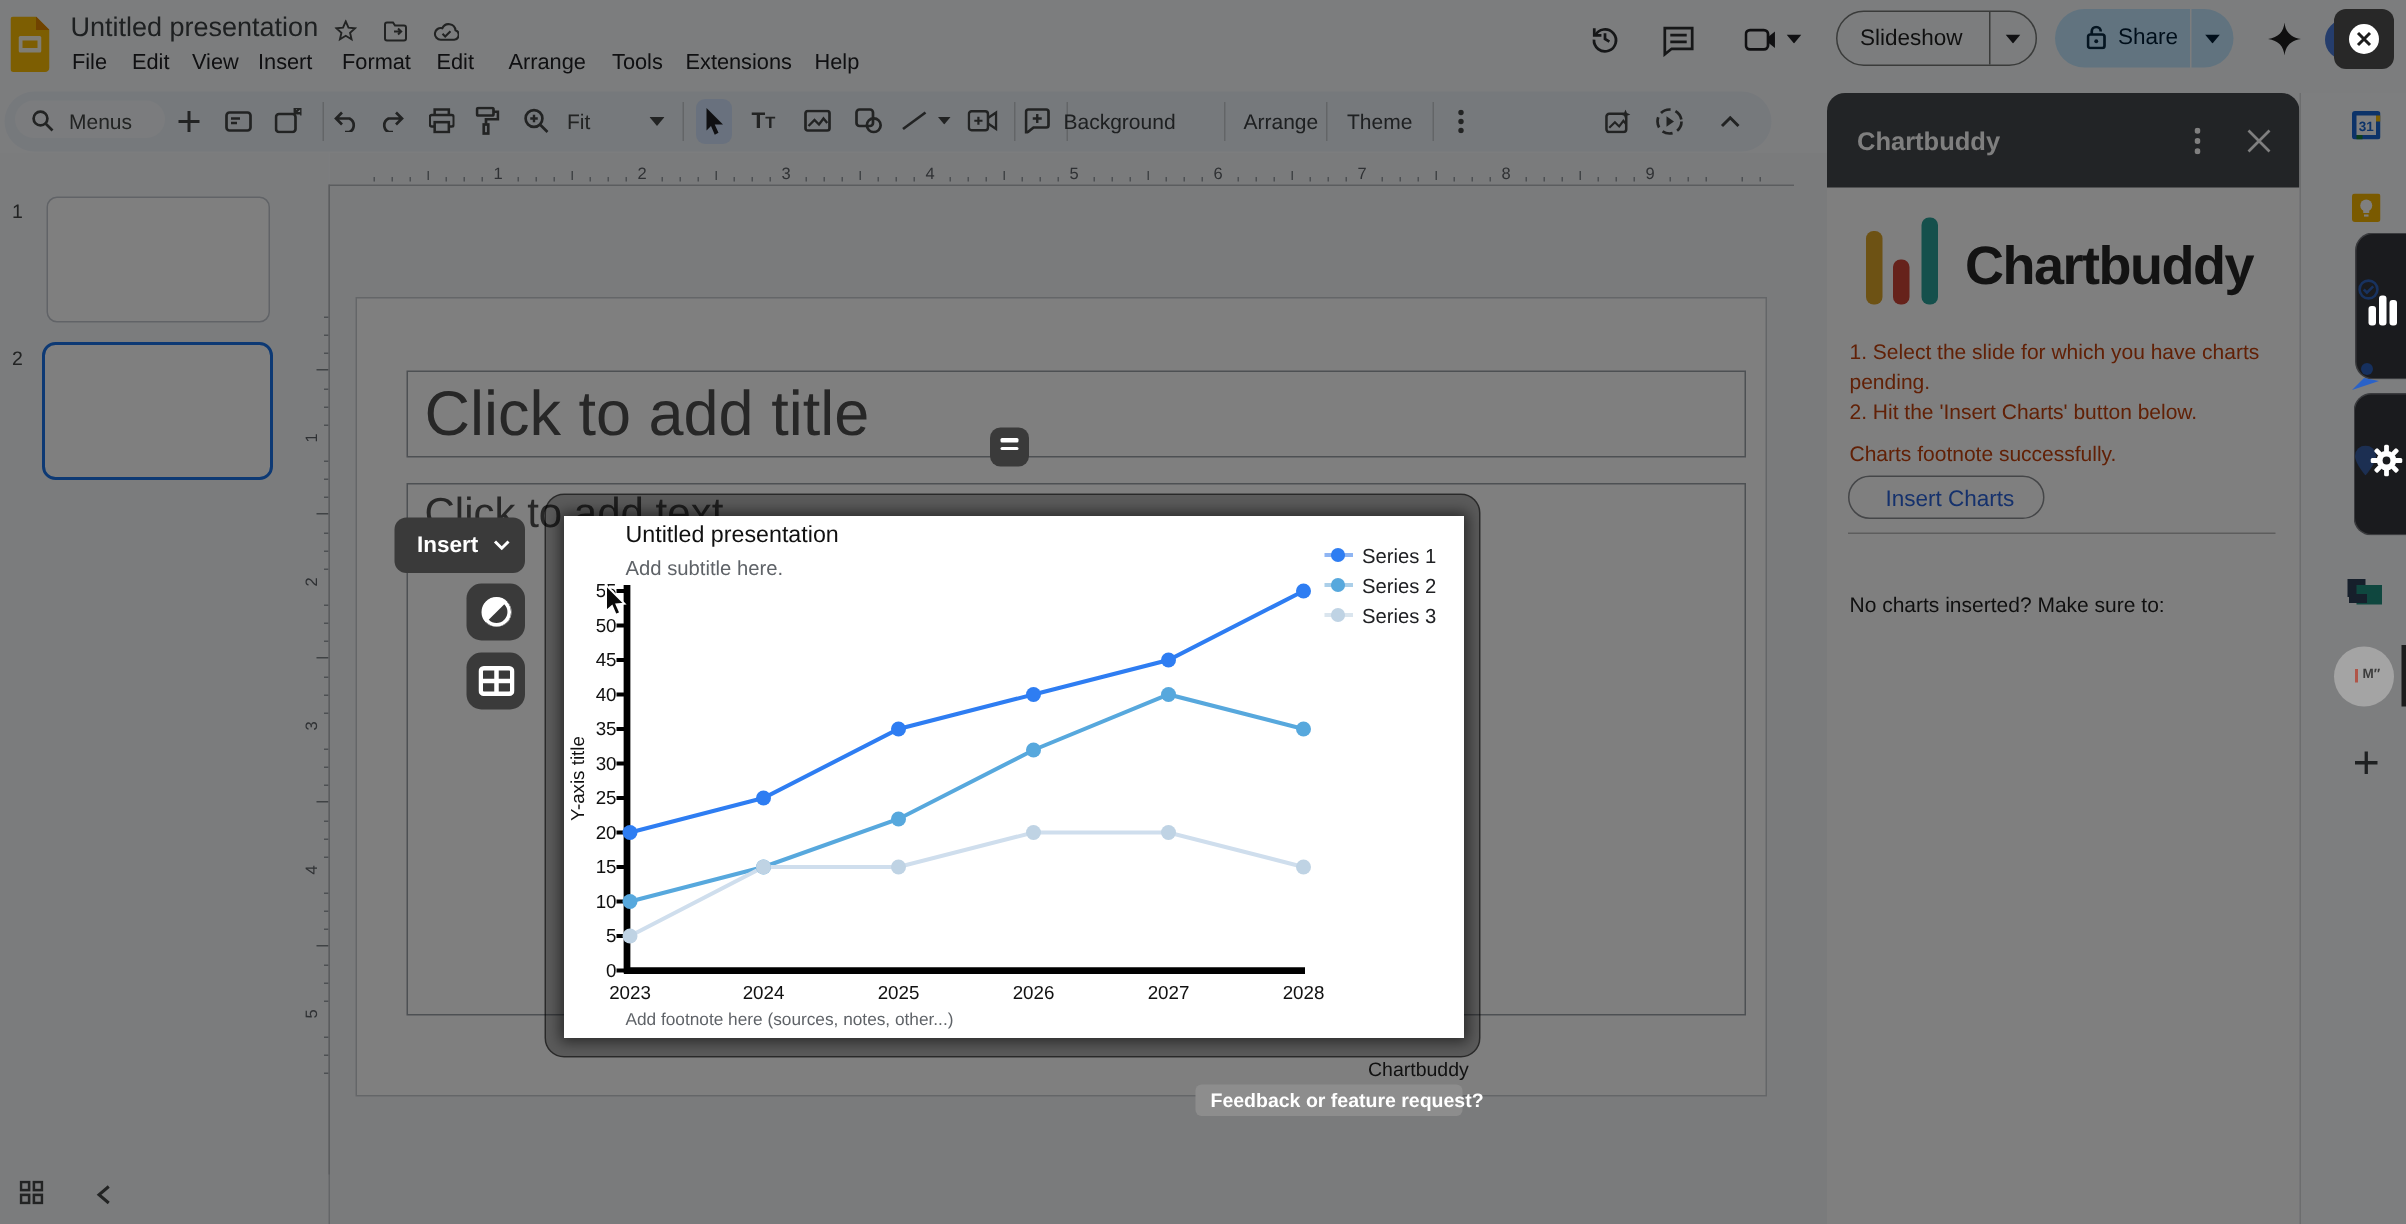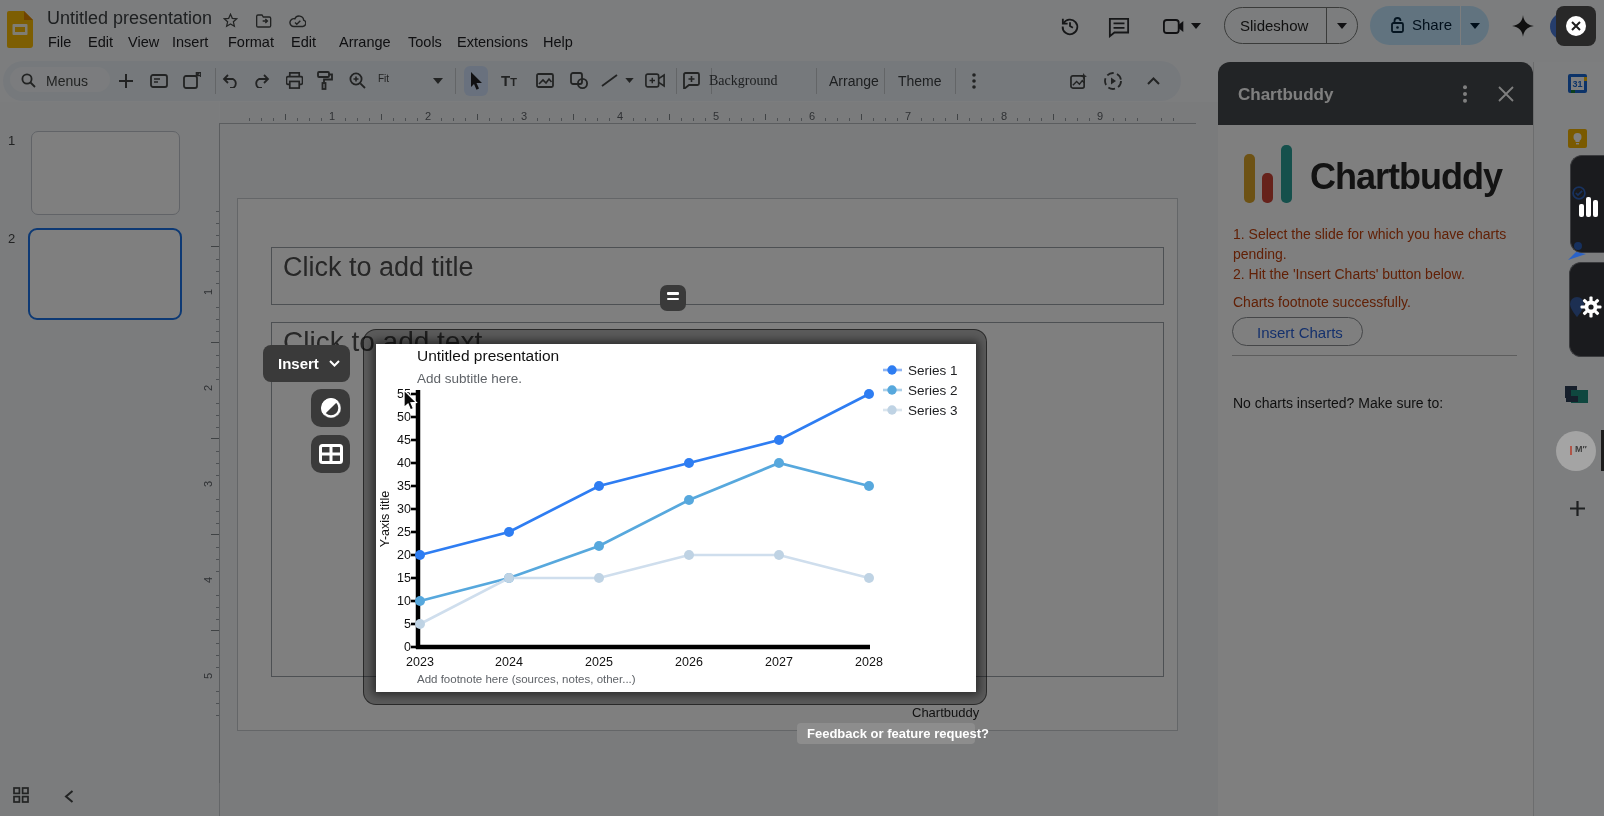--- a/index.html
+++ b/index.html
@@ -126,21 +126,21 @@
 <svg class="abs" style="left:317px;top:71px;" width="16" height="19" viewBox="0 0 16 19">
     <rect x="1" y="1" width="11" height="5" rx="1" fill="none" stroke="#444746" stroke-width="1.8"></rect>
     <path d="M12 3.5 h3 v5 h-8 v3" fill="none" stroke="#444746" stroke-width="1.8"></path>
     <rect x="5.5" y="12" width="3" height="6" fill="none" stroke="#444746" stroke-width="1.8"></rect>
   </svg>
 <svg class="abs" style="left:349px;top:72px;" width="17" height="17" viewBox="0 0 17 17">
     <circle cx="7" cy="7" r="5.6" fill="none" stroke="#444746" stroke-width="1.8"></circle>
     <path d="M11.3 11.3 L16 16" stroke="#444746" stroke-width="1.8"></path>
     <path d="M4.5 7 h5 M7 4.5 v5" stroke="#444746" stroke-width="1.6"></path>
   </svg>
-<div class="abs" style="left:378px;top:73px;font-size:10px;color:#444746;">Fit</div>
+<div class="abs" style="left:378px;top:73px;font-size:14px;color:#444746;">Fit</div>
 <svg class="abs" style="left:433px;top:78px;" width="10" height="6" viewBox="0 0 10 6">
     <path d="M0 0 h10 L5 6 Z" fill="#444746"></path>
   </svg>
 <div class="abs" style="left:455px;top:68px;width:1px;height:26px;background:#c6cacf;"></div>
 <div class="abs" style="left:464px;top:66px;width:24px;height:30px;background:#d2e3fc;border-radius:6px;"></div>
 <svg class="abs" style="left:470px;top:72px;" width="13" height="18" viewBox="0 0 13 18">
     <path d="M1 0 L12 11 H6.5 L9 16.5 L6.5 17.8 L4 12 L1 15 Z" fill="#202124"></path>
   </svg>
 <div class="abs" style="left:501px;top:72px;font-size:15px;color:#444746;font-weight:600;">T<span style="font-size:11px;">T</span></div>
 <svg class="abs" style="left:536px;top:73px;" width="18" height="15" viewBox="0 0 18 15">
@@ -161,21 +161,21 @@
     <rect x="1" y="1" width="14" height="14" rx="2" fill="none" stroke="#444746" stroke-width="1.8"></rect>
     <path d="M15 6 l6-4 v12 l-6-4" fill="none" stroke="#444746" stroke-width="1.8"></path>
     <path d="M8 5 v6 M5 8 h6" stroke="#444746" stroke-width="1.6"></path>
   </svg>
 <div class="abs" style="left:676px;top:68px;width:1px;height:26px;background:#c6cacf;"></div>
 <svg class="abs" style="left:683px;top:72px;" width="17" height="17" viewBox="0 0 17 17">
     <path d="M1 2.5 A1.5 1.5 0 0 1 2.5 1 h12 A1.5 1.5 0 0 1 16 2.5 v9 a1.5 1.5 0 0 1 -1.5 1.5 H6 l-5 4 Z" fill="none" stroke="#444746" stroke-width="1.8"></path>
     <path d="M8.5 4 v6 M5.5 7 h6" stroke="#444746" stroke-width="1.6"></path>
   </svg>
 <div class="abs" style="left:711px;top:68px;width:1px;height:26px;background:#c6cacf;"></div>
-<div class="abs" style="left:709px;top:73px;font-size:14px;color:#3c4043;font-family:Liberation Serif, serif;">Background</div>
+<div class="abs" style="left:709px;top:73px;font-size:14px;color:#3c4043;">Background</div>
 <div class="abs" style="left:816px;top:68px;width:1px;height:26px;background:#c6cacf;"></div>
 <div class="abs" style="left:829px;top:73px;font-size:14px;color:#3c4043;">Arrange</div>
 <div class="abs" style="left:884px;top:68px;width:1px;height:26px;background:#c6cacf;"></div>
 <div class="abs" style="left:898px;top:73px;font-size:14px;color:#3c4043;">Theme</div>
 <div class="abs" style="left:955px;top:68px;width:1px;height:26px;background:#c6cacf;"></div>
 <svg class="abs" style="left:972px;top:73px;" width="4" height="16" viewBox="0 0 4 16">
     <circle cx="2" cy="2" r="1.8" fill="#444746"></circle>
     <circle cx="2" cy="8" r="1.8" fill="#444746"></circle>
     <circle cx="2" cy="14" r="1.8" fill="#444746"></circle>
   </svg>
@@ -335,21 +335,21 @@
     <div style="position:absolute;left:17px;top:544px;width:3px;height:1px;background:#9aa0a6;"></div>
     <div style="position:absolute;left:17px;top:568px;width:3px;height:1px;background:#9aa0a6;"></div>
     <div style="position:absolute;left:17px;top:580px;width:3px;height:1px;background:#9aa0a6;"></div>
     <div style="position:absolute;left:17px;top:592px;width:3px;height:1px;background:#9aa0a6;"></div>
   </div>
 <div class="abs" style="left:219px;top:123px;width:1px;height:660px;background:#b7babf;"></div>
 
 <div class="abs" style="left:237px;top:198px;width:941px;height:533px;background:#ffffff;border:1px solid #c8ccd1;"></div>
 
 <div class="abs" style="left:271px;top:247px;width:893px;height:58px;border:1.5px solid #9aa0a6;background:#fff;"></div>
-<div class="abs" style="left:283px;top:252px;font-size:27px;color:#4f4f4f;">Click to add title</div>
+<div class="abs" style="left:283px;top:252px;font-size:42px;color:#4f4f4f;">Click to add title</div>
 
 <div class="abs" style="left:271px;top:322px;width:893px;height:355px;border:1.5px solid #9aa0a6;background:#fff;"></div>
 <div class="abs" style="left:283px;top:326px;font-size:28px;color:#4f4f4f;">Click to add text</div>
 
 <div class="abs" style="left:1218px;top:62px;width:315px;height:754px;background:#ffffff;border-radius:12px 12px 0 0;"></div>
 <div class="abs" style="left:1218px;top:62px;width:315px;height:63px;background:#45484c;border-radius:12px 12px 0 0;"></div>
 <div class="abs" style="left:1238px;top:85px;font-size:17px;font-weight:700;color:#fff;">Chartbuddy</div>
 <svg class="abs" style="left:1463px;top:85px;" width="4" height="18" viewBox="0 0 4 18">
     <circle cx="2" cy="2.2" r="2" fill="#fff"></circle>
     <circle cx="2" cy="9" r="2" fill="#fff"></circle>

